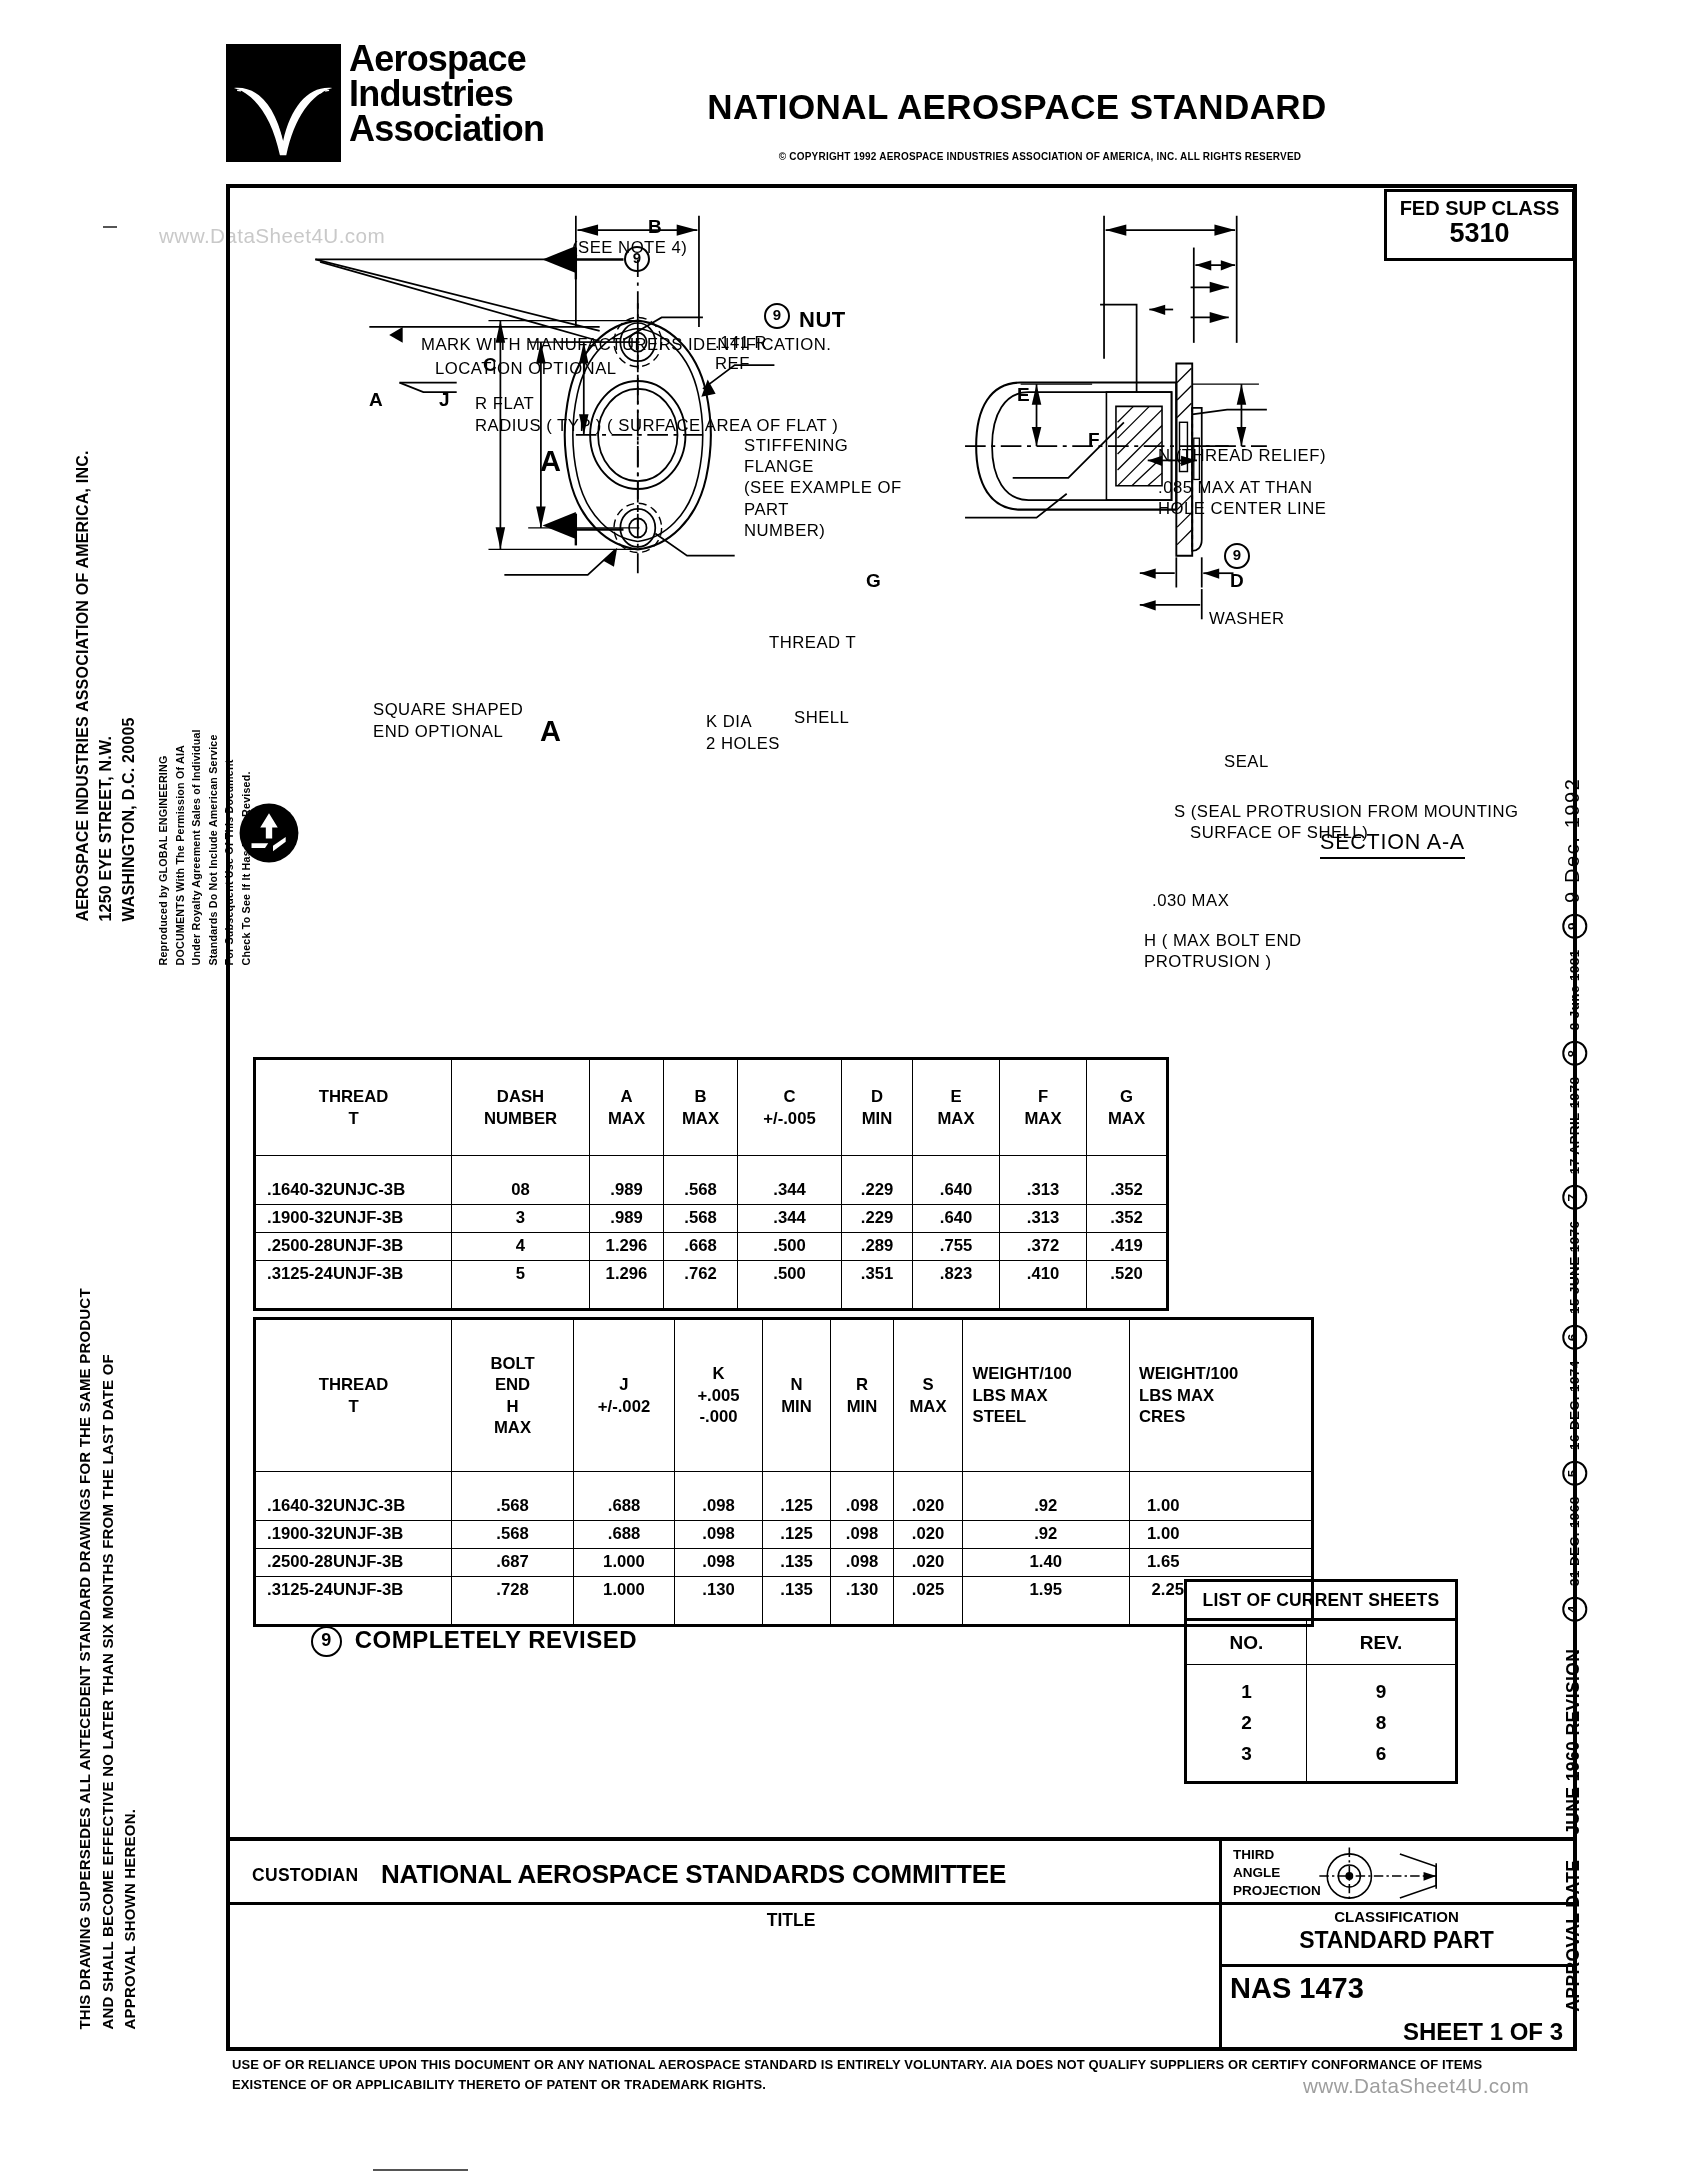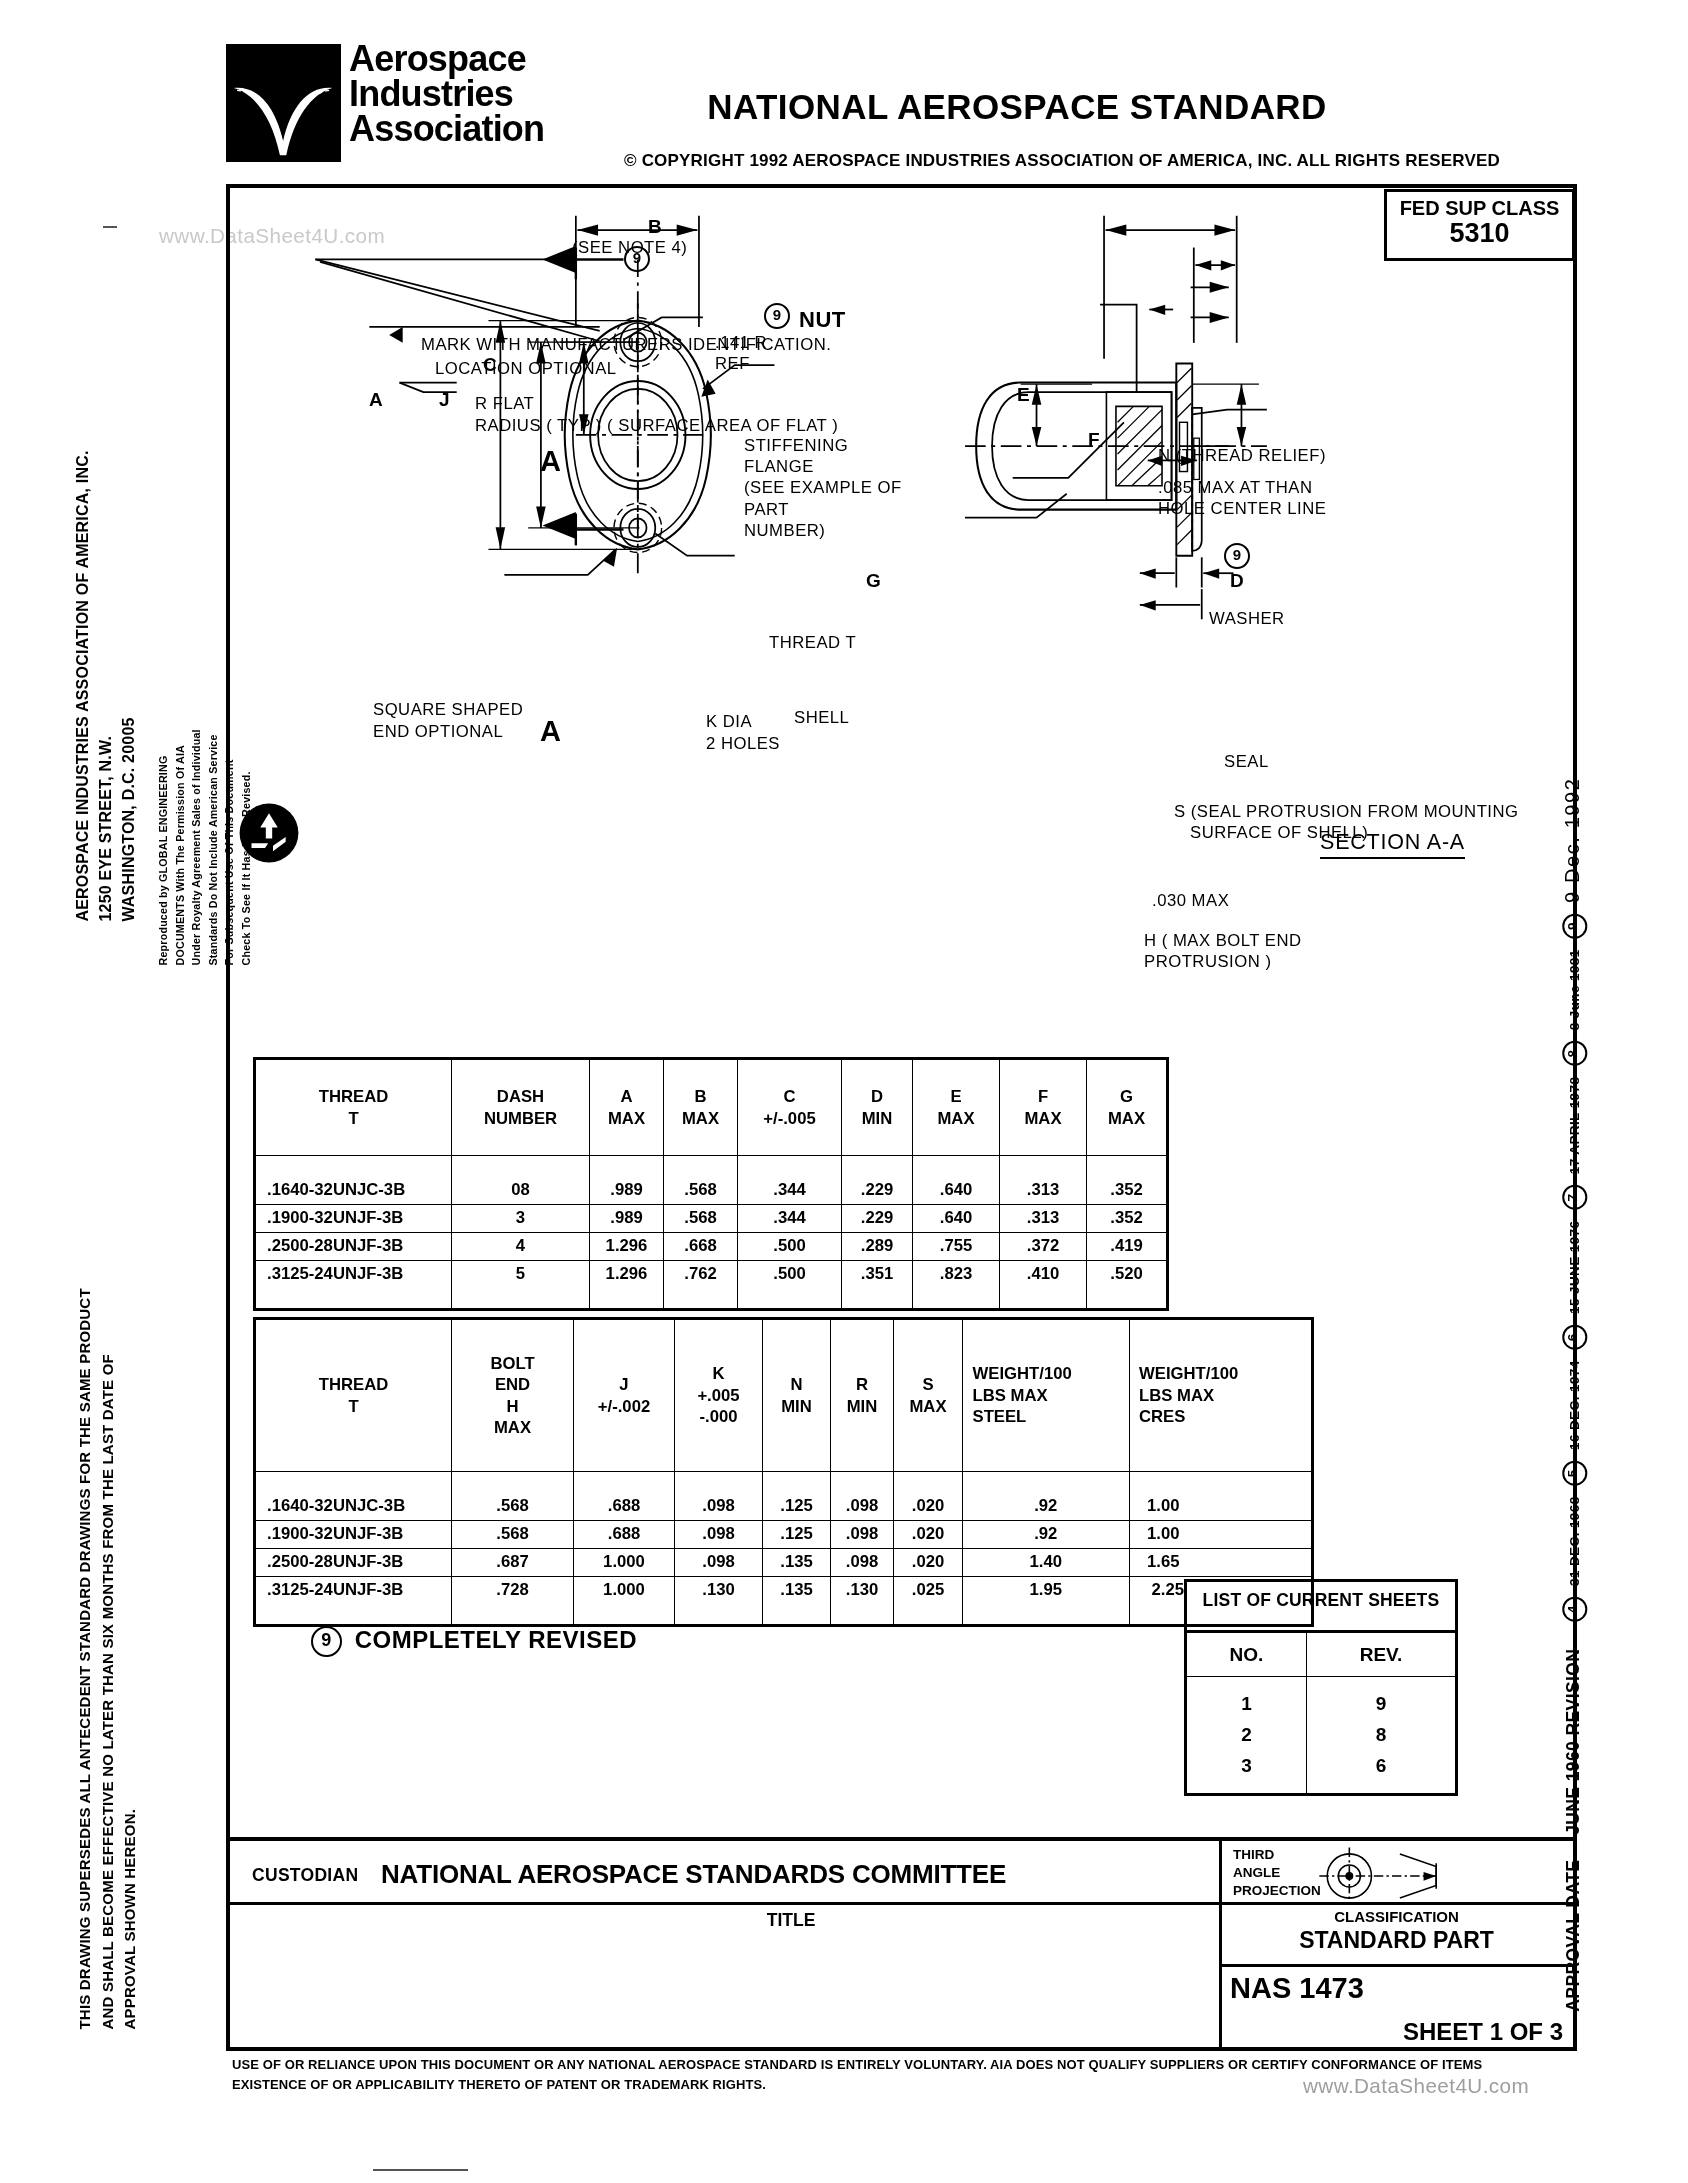--- a/index.html
+++ b/index.html
@@ -12,21 +12,21 @@
 
   
   #logo-block{left:226px;top:44px;width:230px;height:119px;}
   #logo-mark{position:absolute;left:0;top:0;width:115px;height:118px;background:#000;}
   #logo-mark svg{position:absolute;left:0;top:0;}
   #logo-words{position:absolute;left:123px;top:-3.2px;line-height:0.98;}
   .logo-line{font-size:36px;font-weight:600;letter-spacing:-0.8px;}
 
   #nas-title{left:1017px;top:87px;font-size:35px;font-weight:bold;letter-spacing:0.4px;
              transform:translateX(-50%);white-space:nowrap;}
-  #copyright{left:1062px;top:151px;font-size:17px;font-weight:bold;letter-spacing:0.2px;
+  #copyright{left:1040px;top:151px;font-size:10px;font-weight:bold;letter-spacing:0.2px;
              transform:translateX(-50%);white-space:nowrap;text-align:center;}
 
   
   #frame{left:226px;top:184px;width:1351px;height:1867px;border:4px solid #000;box-sizing:border-box;}
 
   
   #fedsup{left:1384px;top:189px;width:191px;height:72px;border:3.2px solid #000;box-sizing:border-box;
           text-align:center;}
   #fedsup .l1{font-size:20px;font-weight:bold;margin-top:4.8px;}
   #fedsup .l2{font-size:27px;font-weight:bold;margin-top:-1.6px;}
@@ -65,21 +65,21 @@
        text-align:center;vertical-align:middle;font-family:"Liberation Sans",sans-serif;}
   table.t thead td{height:95px;line-height:1.28;}
   table.t tbody td{height:27px;line-height:1.0;}
   table.t tbody tr:first-child td{padding-top:20.7px;}
   table.t tbody tr:last-child td{padding-bottom:20.7px;}
   table.t td.lft{text-align:left;padding-left:11px;}
   .tbl-outer{border:3.2px solid #000 !important;}
 
   
   #sheets{position:absolute;left:1184px;top:1579px;width:274px;border:3.2px solid #000;box-sizing:border-box;}
-  #sheets .hdr{font-size:17.5px;font-weight:bold;text-align:center;padding:8px 0 19px;
+  #sheets .hdr{font-size:17.5px;font-weight:bold;text-align:center;padding:8px 0 7px;
                border-bottom:2.4px solid #000;letter-spacing:0.2px;}
   #sheets table{width:100%;border-collapse:collapse;}
   #sheets td{border:1.6px solid #000;text-align:center;font-size:19px;font-weight:bold;}
   #sheets td.colhdr{height:41px;}
   #sheets td.body{height:29px;}
   #sheets tr.first td{padding-top:12.7px;}
   #sheets tr.last td{padding-bottom:12.7px;}
   #sheets td.l{border-left:0;}
   #sheets td.r{border-right:0;}
 

